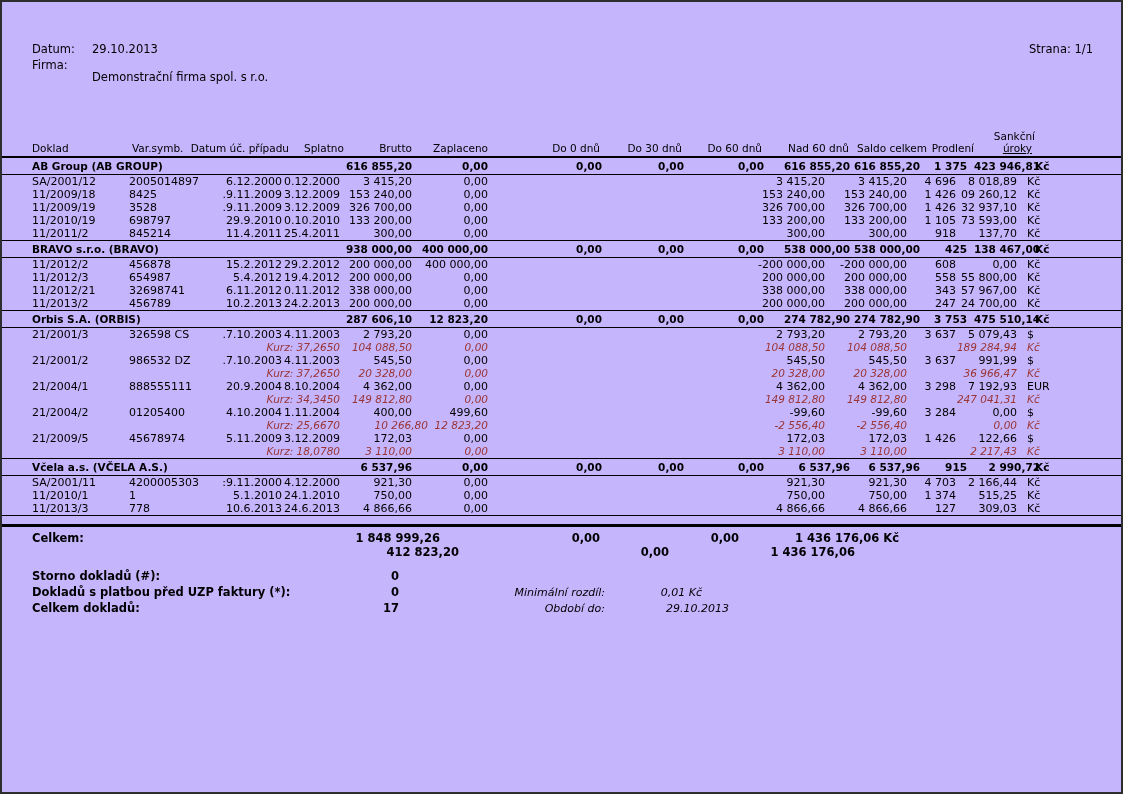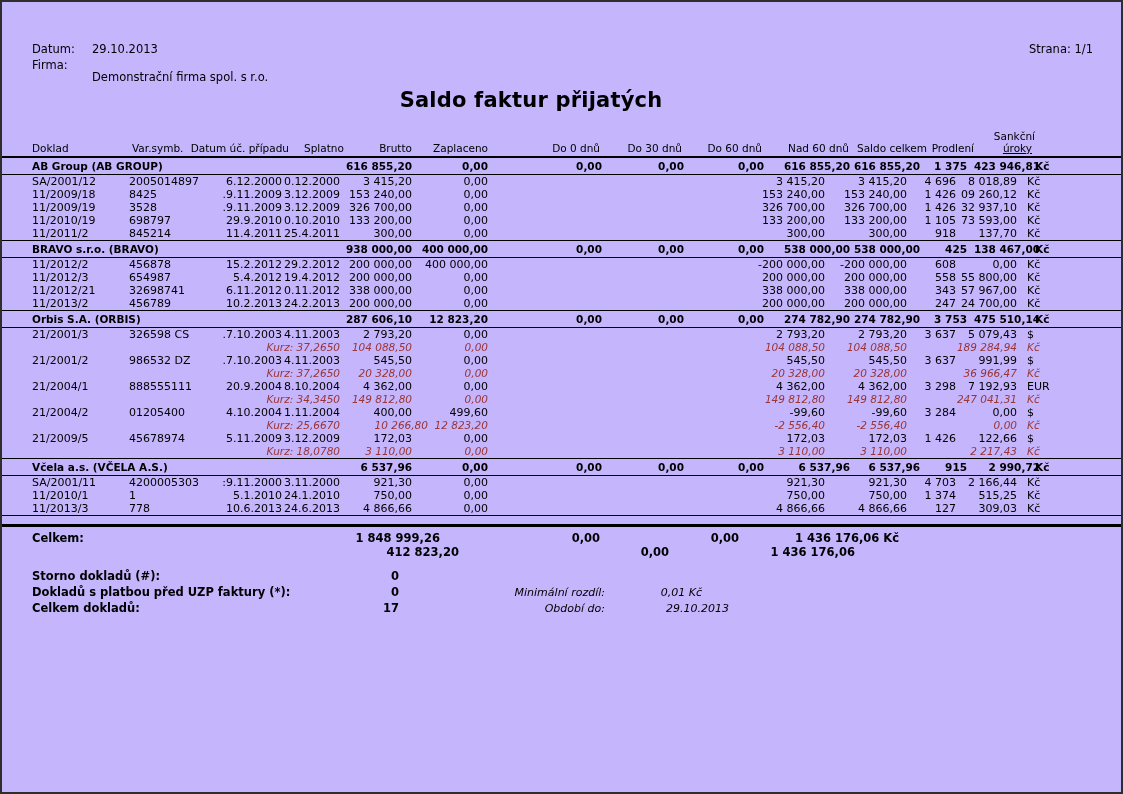--- a/index.html
+++ b/index.html
@@ -37,21 +37,20 @@
 <div class="page">
 
   <div class="info">
     <span style="left:30px;top:40px;">Datum:</span>
     <span style="left:90px;top:40px;">29.10.2013</span>
     <span style="left:30px;top:56px;">Firma:</span>
     <span style="left:90px;top:68px;">Demonstrační firma spol. s r.o.</span>
     <span style="right:28px;top:40px;">Strana: 1/1</span>
   </div>
 
-  <div class="title">Saldo faktur přijatých</div>
 
   <div class="report" id="report">
       <div class="hrow">
         <span style="left: 30px;">Doklad</span>
         <span style="left: 130px;">Var.symb.</span>
         <span style="right: 832px;">Datum úč. případu</span>
         <span style="left: 302px;">Splatno</span>
         <span style="right: 709px;">Brutto</span>
         <span style="right: 633px;">Zaplaceno</span>
         <span style="right: 521px;">Do 0 dnů</span>
@@ -339,21 +338,21 @@
         <span style="right: 271px;">6 537,96</span>
         <span style="right: 201px;">6 537,96</span>
         <span style="right: 154px;">915</span>
         <span style="right: 81px;">2 990,72</span>
         <span style="left: 1033px;">Kč</span>
       </div>
       <div class="drow">
         <span style="left: 30px;">SA/2001/11</span>
         <span style="left: 127px;">4200005303</span>
         <span style="right: 839px;">:9.11.2000</span>
-        <span style="right: 781px;">3.11.2000</span>
+        <span style="right: 781px;">4.12.2000</span>
         <span style="right: 709px;">921,30</span>
         <span style="right: 633px;">0,00</span>
         <span style="right: 296px;">921,30</span>
         <span style="right: 214px;">921,30</span>
         <span style="right: 165px;">4 703</span>
         <span style="right: 104px;">2 166,44</span>
         <span style="left: 1025px;">Kč</span>
       </div>
       <div class="drow">
         <span style="left: 30px;">11/2010/1</span>

